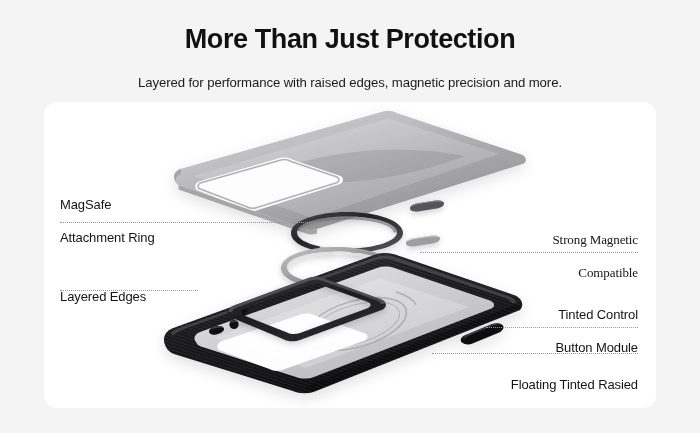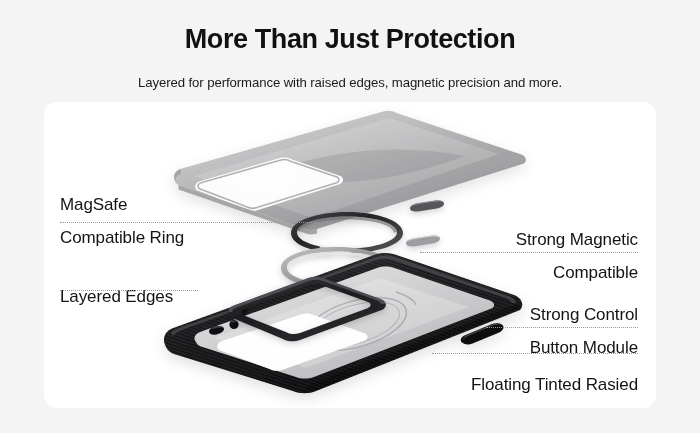--- a/index.html
+++ b/index.html
@@ -74,21 +74,21 @@
     left: 0;
     top: 0;
     width: 612px;
     height: 306px;
     pointer-events: none;
   }
 
   
   .callout {
     position: absolute;
-    font-size: 17px;
+    font-size: 13px;
     line-height: 16.5px;
     color: #141414;
     letter-spacing: -0.1px;
     white-space: pre-line;
   }
 
   .callout.left  { text-align: left; }
   .callout.right { text-align: right; }
 
   
@@ -365,37 +365,37 @@
                    L184.6 210 C184 207.4 186 205 190 203.5 Z" fill="#5e5e66" opacity="0.7"></path>
 
           <path d="M199 213 C196.5 211 197.5 208 201.5 206.5 L204 209
                    C201.5 210 200.7 211.5 202 213 Z" fill="#000000" opacity="0.5"></path>
         </g>
 
       </svg>
 
       <div class="callout left" style="left:16px; top:78px;">
         <div>MagSafe</div>
-        <div>Compatible Ring</div>
+        <div>Attachment Ring</div>
       </div>
       <div class="leader" style="left:16px; top:120px; width:272px;"></div>
 
       <div class="callout left" style="left:16px; top:170px;">
         <div>Layered Edges</div>
       </div>
       <div class="leader" style="left:16px; top:188px; width:138px;"></div>
 
-      <div class="callout right" style="right:18px; top:113px; width:260px;">
+      <div class="callout right" style="right:18px; top:113px; width:260px;font-family:Liberation Serif, serif;">
         <div>Strong Magnetic</div>
         <div>Compatible</div>
       </div>
       <div class="leader" style="right:18px; top:150px; width:218px;"></div>
 
       <div class="callout right" style="right:18px; top:188px; width:260px;">
-        <div>Strong Control</div>
+        <div>Tinted Control</div>
         <div>Button Module</div>
       </div>
       <div class="leader" style="right:18px; top:225px; width:152px;"></div>
 
       <div class="leader" style="right:18px; top:251px; width:206px;"></div>
       <div class="callout right" style="right:18px; top:258px; width:300px;">
         <div>Floating Tinted Rasied</div>
       </div>
 
     </div>

